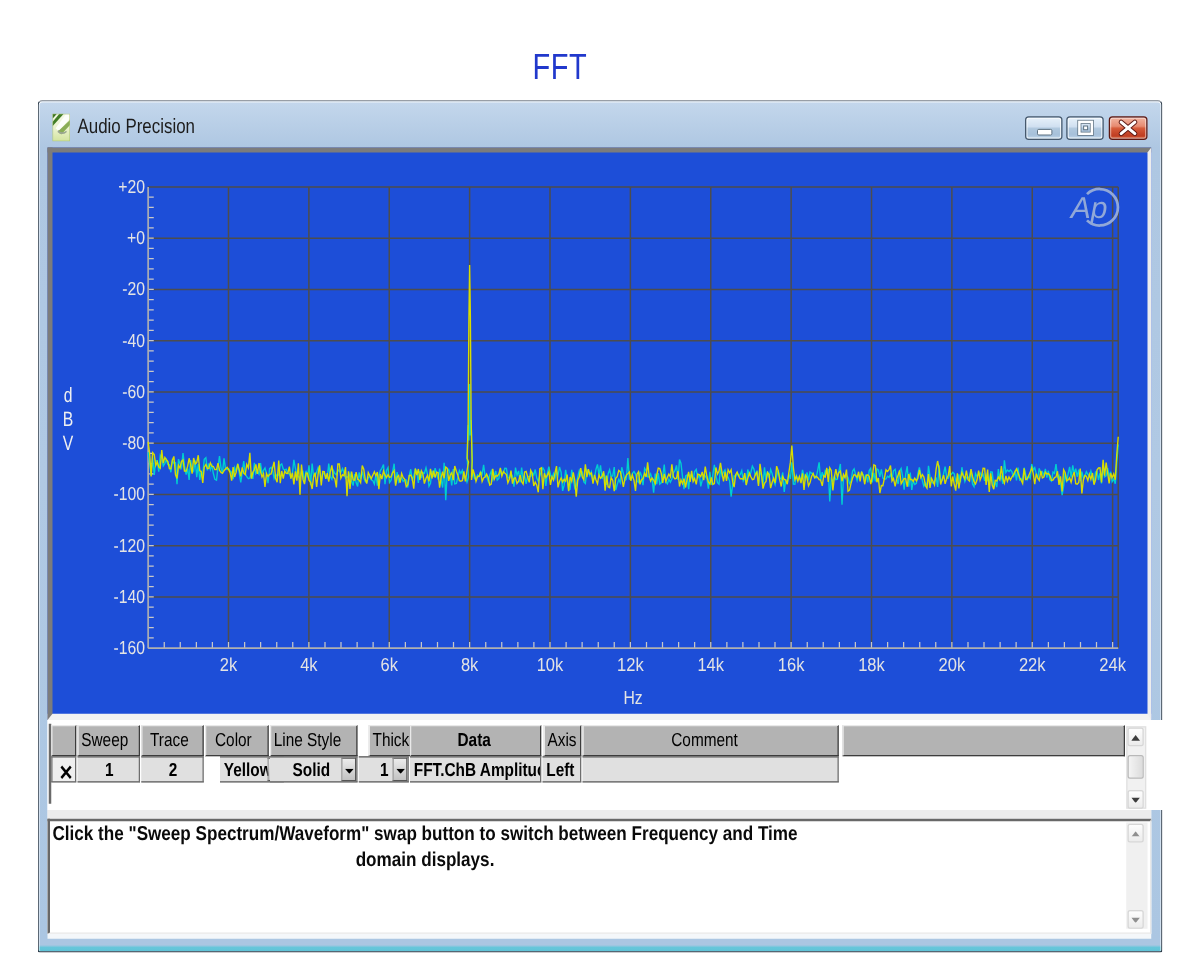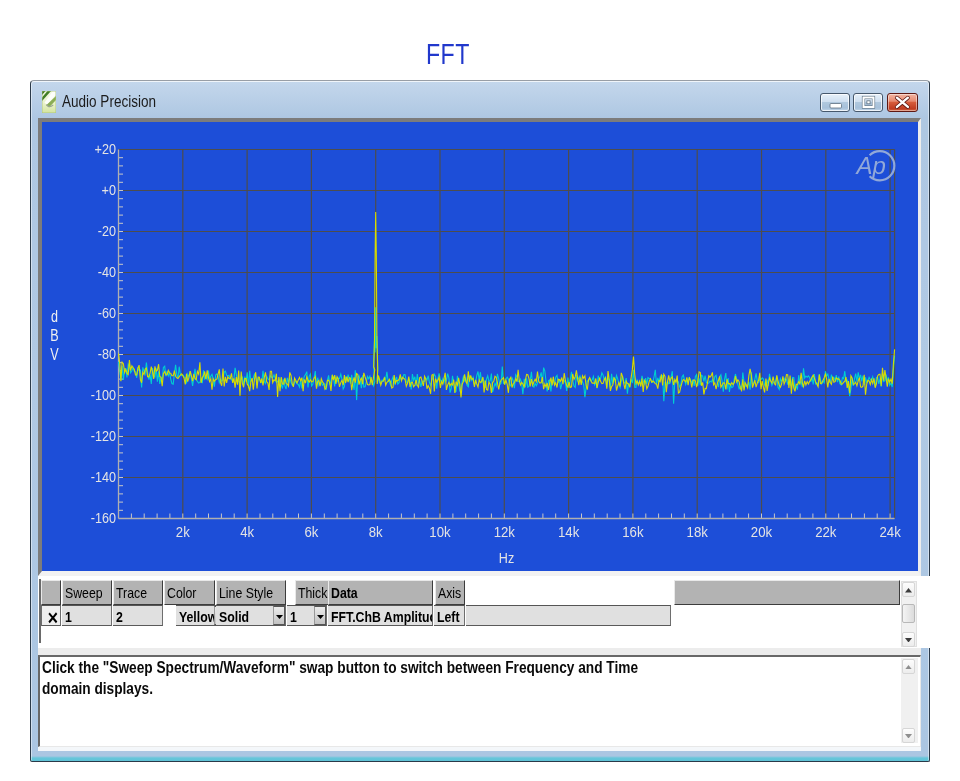--- a/index.html
+++ b/index.html
@@ -1,20 +1,21 @@
 <!DOCTYPE html>
 <html><head><meta charset="utf-8"><style>
 * { margin:0; padding:0; box-sizing:border-box; }
 html,body { width:960px; height:781px; background:#fff; font-family:"Liberation Sans", sans-serif; }
 #page { position:relative; width:960px; height:781px; overflow:hidden; }
 #fft { position:absolute; left:425.7px; top:38.3px; font-size:29px; color:#2138cc; transform:scaleX(0.80); transform-origin:left top; letter-spacing:0.5px; }
 #win { position:absolute; left:30px; top:80px; width:899.5px; height:681.5px;
   background:linear-gradient(#c4d7ec, #aec7e2 37px, #b0c9e4 300px, #abc6e2 675px, #66c6da 677px, #5ec2d6 681px);
   border:1.2px solid #2b3a49; border-top:1.2px solid #989ea6; border-radius:4px 4px 2px 2px;
   box-shadow:inset 0 1px 0 rgba(255,255,255,.75), inset 1px 0 0 rgba(255,255,255,.45), inset -1px 0 0 rgba(255,255,255,.45);
+  text-align:center;
 }
 #title { position:absolute; left:31.2px; top:10.6px; font-size:16.5px; color:#1c1c1c; transform:scaleX(0.82); transform-origin:left top; }
 #icon { position:absolute; left:10.8px; top:10.3px; }
 .wb { position:absolute; top:11.8px; height:19px; border-radius:3px; }
 #bmin { left:788.8px; width:30.5px; }
 #bmax { left:821.5px; width:30.6px; }
 #bmin,#bmax { border:1px solid #46586c; background:linear-gradient(#e7f1fa, #cfdff0 45%, #b0c8de 50%, #a6c0da 82%, #c3d8ea); box-shadow:inset 0 0 0 1px rgba(255,255,255,.75); }
 #bclose { left:855.8px; width:31.3px; border:1px solid #5e1812; background:linear-gradient(#f2b5a2, #e78a70 42%, #d65b3a 50%, #c03d22 85%, #d0603c); box-shadow:inset 0 0 0 1px rgba(255,255,255,.45); }
 .wb svg { position:absolute; left:0; top:0; }
 #client { position:absolute; left:7.3px; top:36.8px; width:882.5px; height:633px; background:#f4f7fa; }
@@ -245,20 +246,21 @@
       <div id="gridp">
         <div style="position:absolute;left:0.5px;top:3.5px;width:2px;height:64px;background:#6a6a6a;"></div>
         <div class="hc" style="left:2.5px;width:20.5px;"><span class="sq"></span></div>
           <div class="hc" style="left:24.0px;width:50.0px;"><span class="sq">Sweep</span></div>
           <div class="hc" style="left:75.0px;width:49.5px;"><span class="sq">Trace</span></div>
           <div class="hc" style="left:125.5px;width:51px;"><span class="sq">Color</span></div>
           <div class="hc" style="left:177.5px;width:70.5px;"><span class="sq">Line Style</span></div>
           <div class="hc" style="left:257px;width:40.0px;"><span class="sq">Thick</span></div>
           <div class="hc" style="left:290.0px;width:105.0px;font-weight:bold;"><span class="sq">Data</span></div>
           <div class="hc" style="left:397.0px;width:30.0px;"><span class="sq">Axis</span></div>
+          <div class="hc" style="left:428.0px;width:205.0px;"><span class="sq">Comment</span></div>
           <div class="hc" style="left:636.0px;width:225.29999999999995px;"><span class="sq"></span></div>
         <div class="rc xc" style="left:2.5px;width:20.5px;"><span class="sq">✕</span></div>
           <div class="rc " style="left:24.0px;width:50.0px;"><span class="sq">1</span></div>
           <div class="rc " style="left:75.0px;width:49.5px;"><span class="sq">2</span></div>
           <div class="rc " style="left:138px;width:51px;"><span class="sq">Yellow</span><i class="dd">
               <svg width="7" height="4" viewBox="0 0 7 4">
                 <path d="M0 0 L7 0 L3.5 4 Z" fill="#000"></path>
               </svg>
             </i></div>
           <div class="rc " style="left:177.5px;width:70.5px;"><span class="sq">Solid</span><i class="dd">

